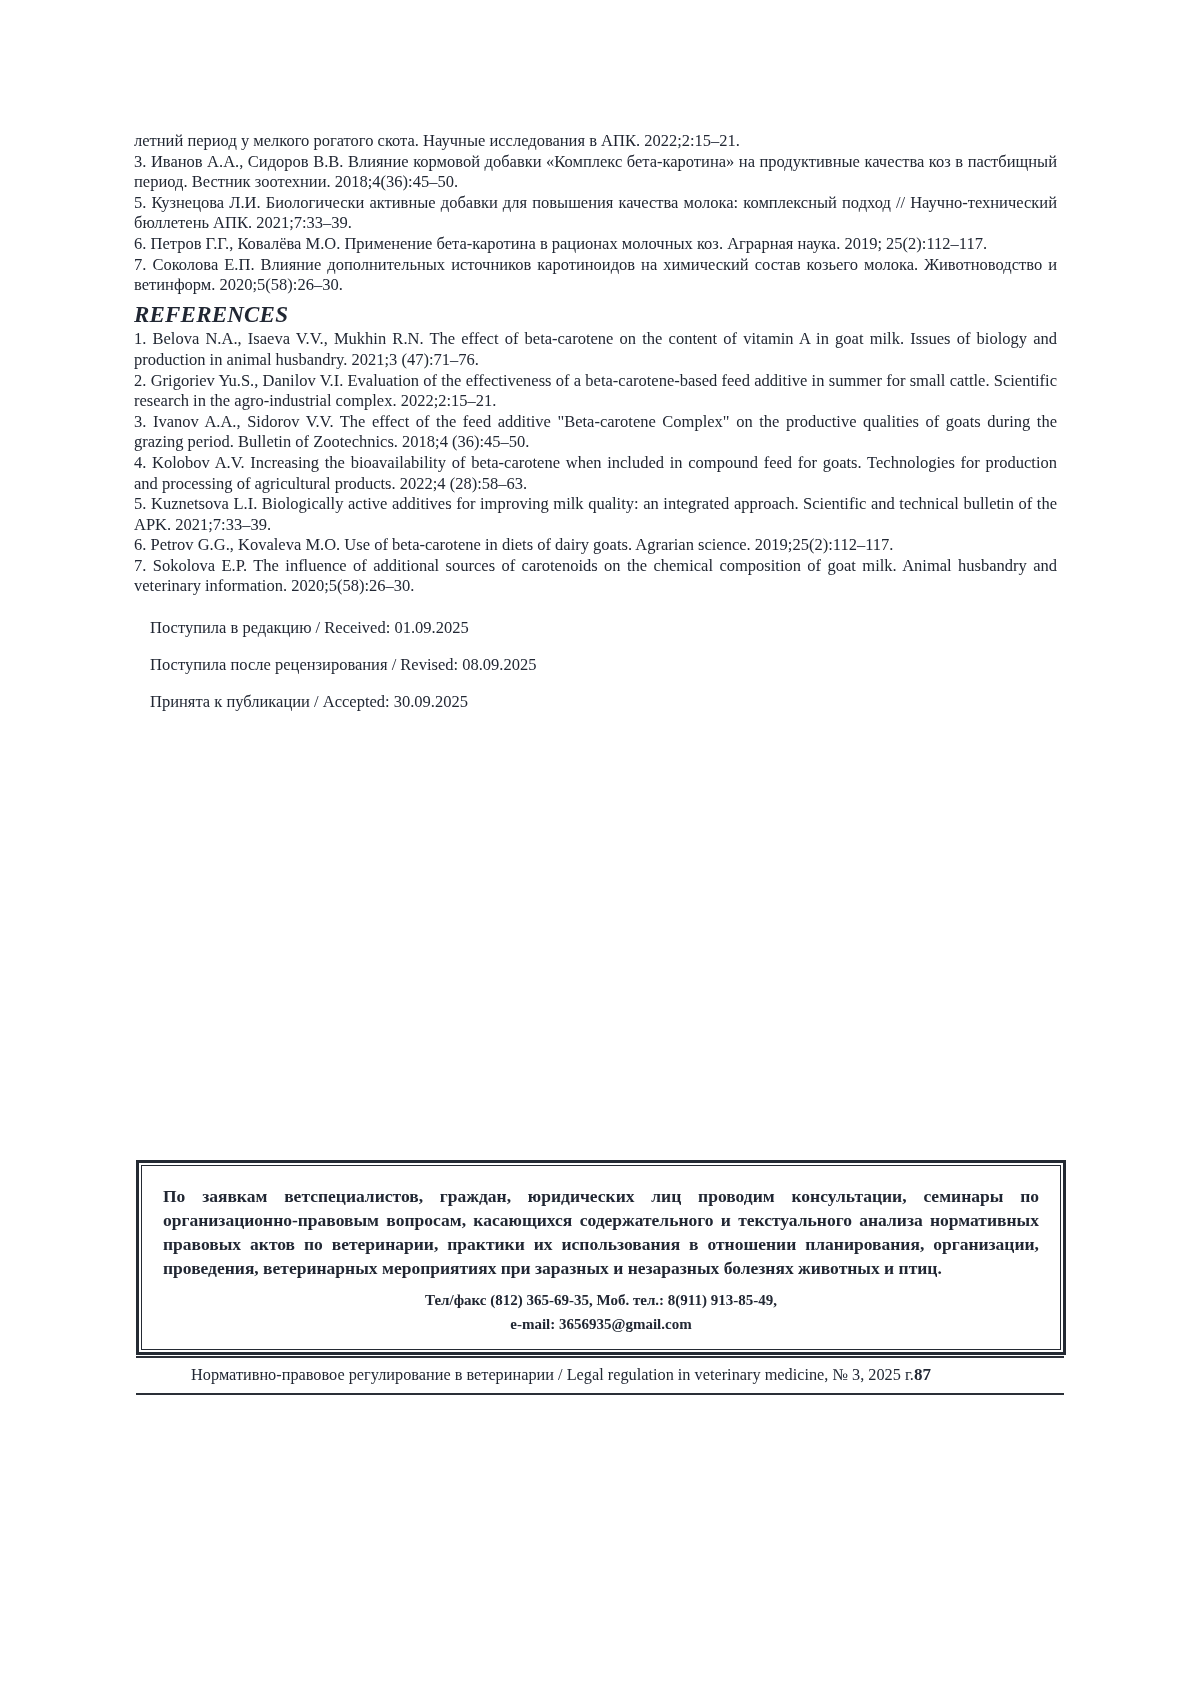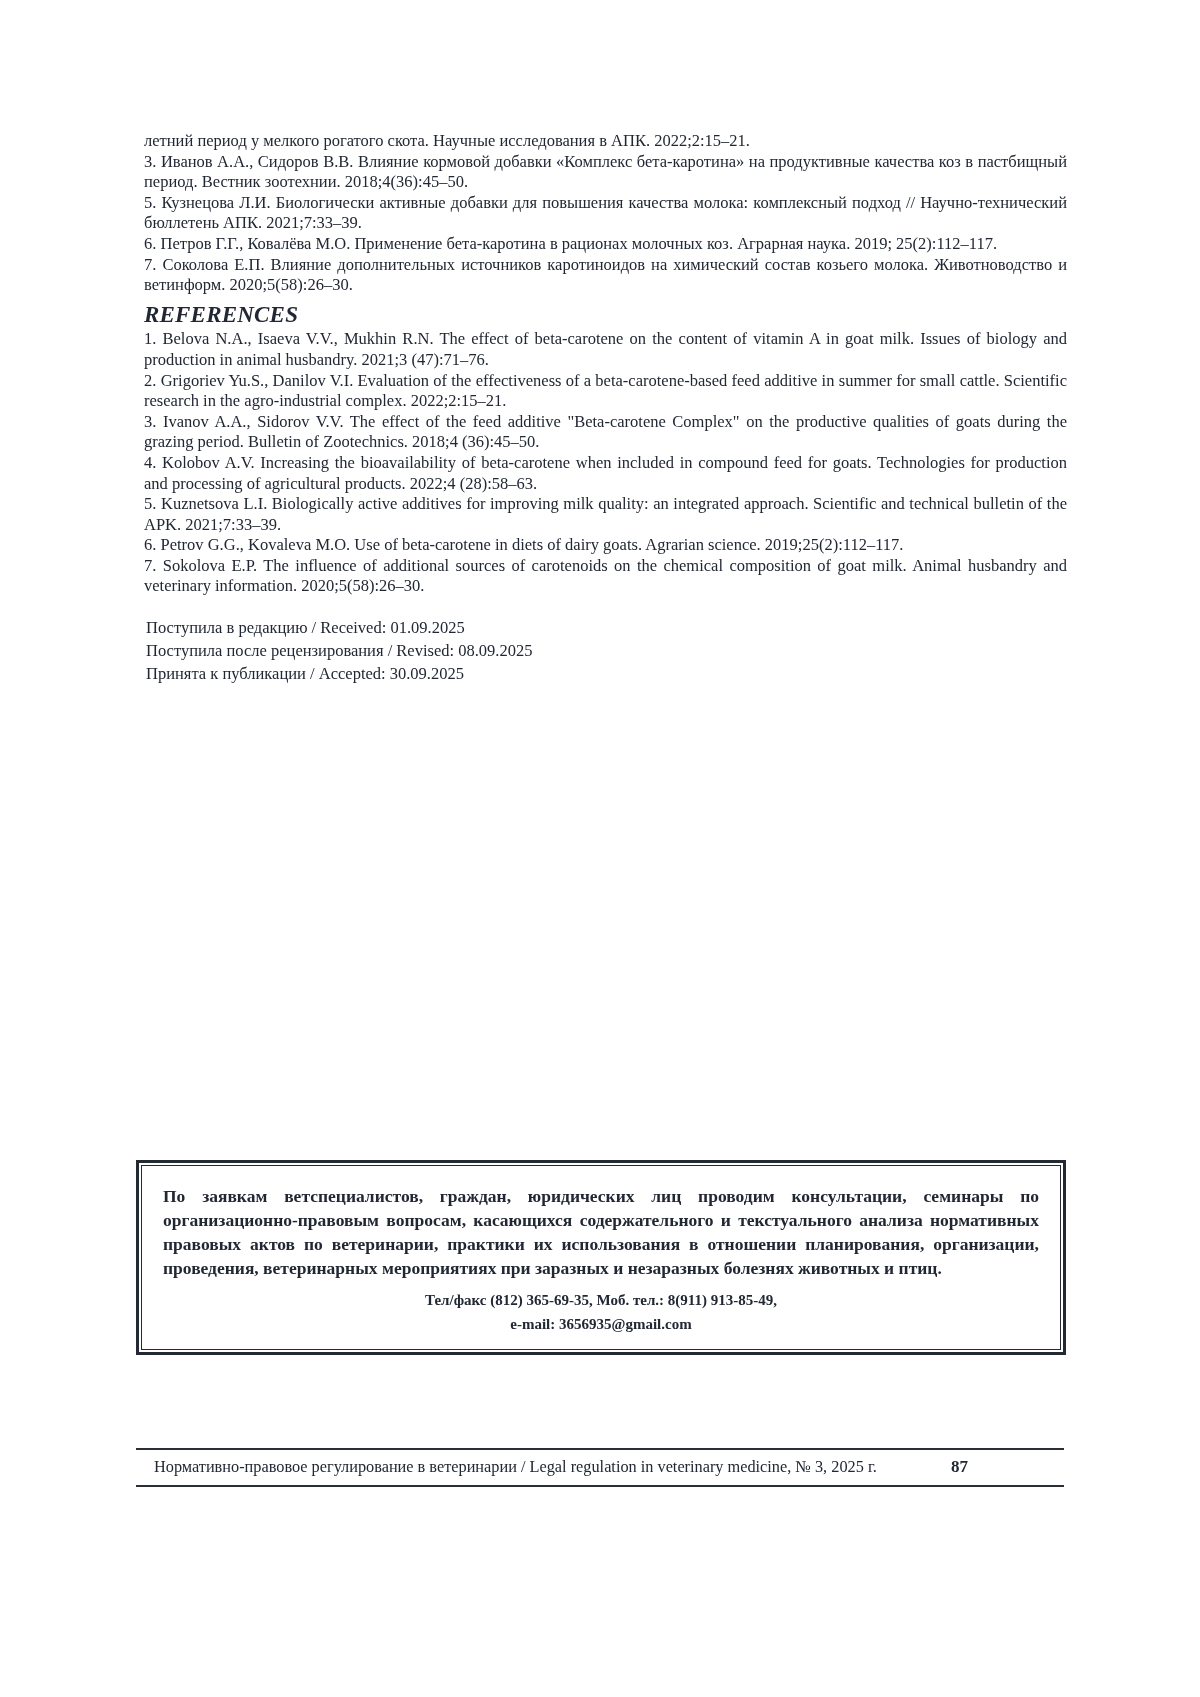--- a/index.html
+++ b/index.html
@@ -8,38 +8,38 @@
     height: 1697px;
     background: #ffffff;
     position: relative;
     font-family: "Liberation Serif", "DejaVu Serif", serif;
     color: #212733;
   }
   .page { position: absolute; inset: 0; background: #ffffff; }
 
   .content {
     position: absolute;
-    left: 144px;
+    left: 134px;
     top: 131px;
     width: 923px;
     font-size: 16.5px;
     line-height: 20.6px;
     text-align: justify;
   }
   .ref { margin: 0; }
   .ref-heading {
     font-size: 23px;
     font-style: italic;
     font-weight: bold;
     margin: 9px 0 4px 0;
     text-align: left;
     letter-spacing: 0.2px;
   }
   .dates { margin-top: 20px; text-align: left; }
-  .dates p { margin: 2px; line-height: 21px; }
+  .dates p { margin: 16px; line-height: 21px; }
 
   .notice-outer {
     position: absolute;
     left: 136px;
     top: 1160px;
     width: 920px;
     border: 3px solid #242a33;
     padding: 2px;
     background: #ffffff;
   }
@@ -58,27 +58,27 @@
     margin: 0;
     font-weight: bold;
     font-size: 15px;
     line-height: 24px;
     text-align: center;
   }
 
   .footer {
     position: absolute;
     left: 136px;
-    top: 1448px;
+    top: 1356px;
     width: 928px;
     border-top: 2px solid #2a2f37;
     border-bottom: 2px solid #2a2f37;
     padding: 7px 0 8px 0;
     display: flex;
-    justify-content: space-between;
+    justify-content: center;
     align-items: baseline;
     font-size: 16.3px;
     box-sizing: border-box;
   }
   .footer-journal { padding-left: 18px; }
   .footer-page { font-weight: bold; padding-right: 96px; font-size: 17px; }
 </style>
 </head>
 <body>
 

